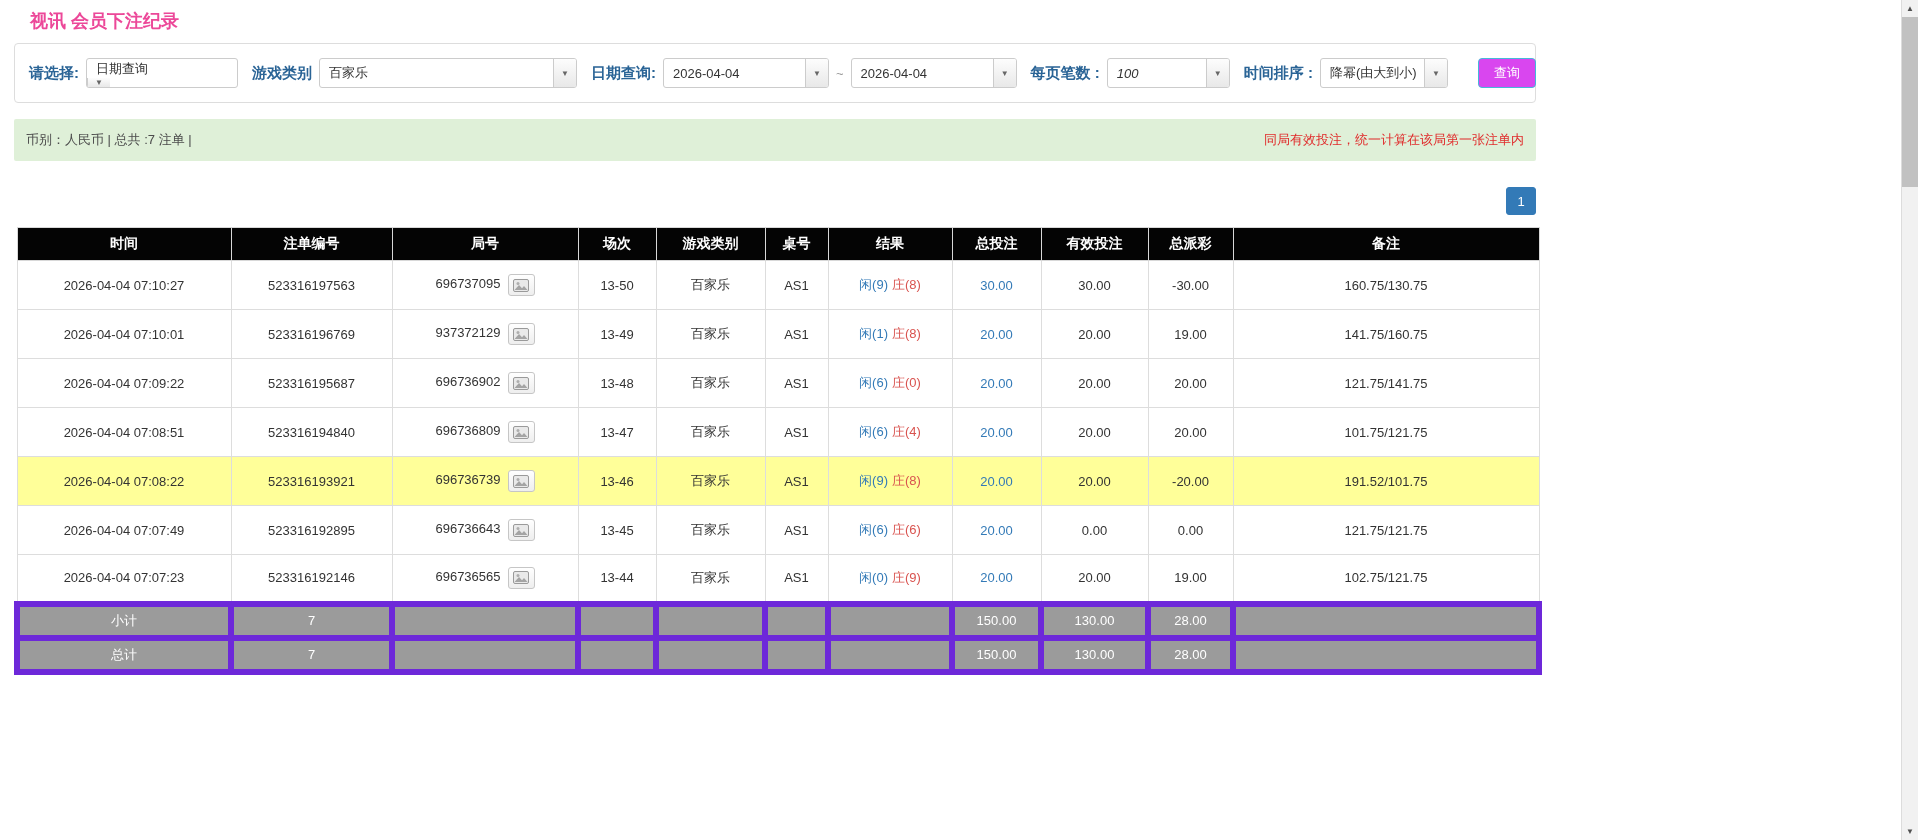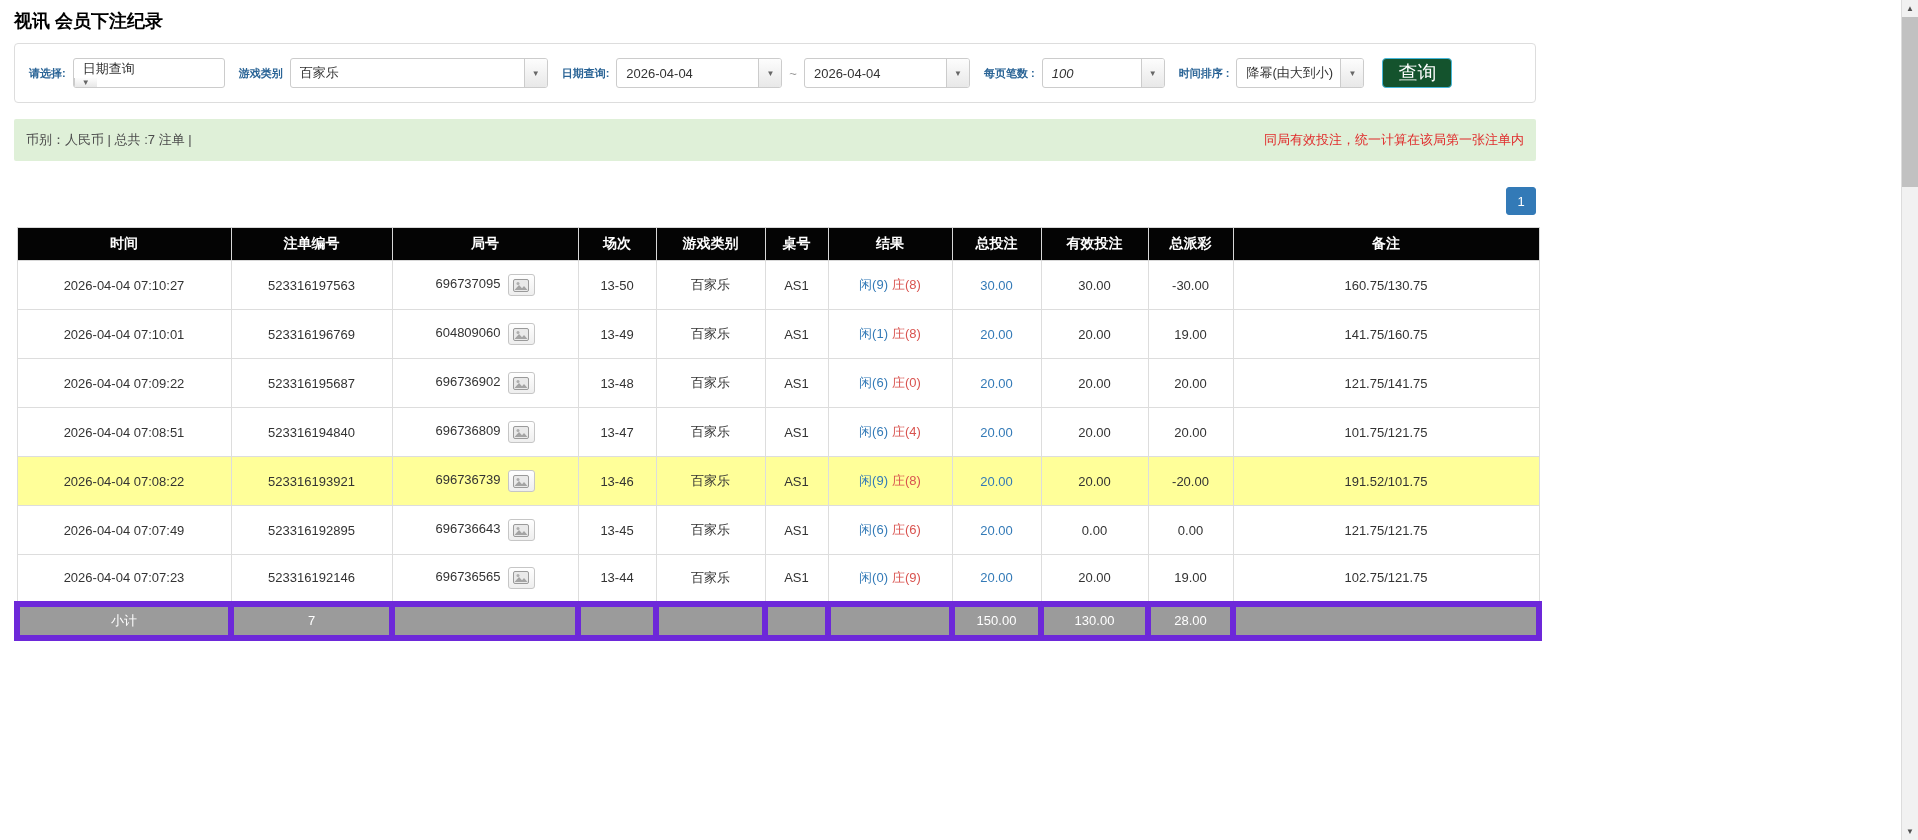--- a/index.html
+++ b/index.html
@@ -10,37 +10,37 @@
     background: #fff;
     font-family: "Liberation Sans", "DejaVu Sans", sans-serif;
     position: relative;
     overflow: hidden;
   }
   .content { margin-left: 14px; width: 1522px; }
 
   .page-title {
     font-size: 18px;
     font-weight: 600;
-    color: #000000;
-    margin: 9px 0 10px;
+    color: #ec4899;
+    margin: 9px 16px 10px;
   }
 
   
   .filter-panel {
     border: 1px solid #ddd;
     border-radius: 4px;
     padding: 14px 14px;
     display: flex;
     align-items: center;
     margin-bottom: 16px;
     background: #fff;
   }
   .fgroup { display: flex; align-items: center; margin-right: 14px; }
   .flabel {
-    font-size: 11px;
+    font-size: 15px;
     font-weight: bold;
     color: #2a6496;
     margin-right: 7px;
     white-space: nowrap;
   }
   .combo {
     display: inline-flex;
     align-items: stretch;
     height: 30px;
     border: 1px solid #ccc;
@@ -71,27 +71,27 @@
   }
   .w-qtype { width: 152px; flex-direction: column; }
   .w-game  { width: 258px; }
   .w-date  { width: 166px; }
   .w-size  { width: 123px; font-style: italic; }
   .w-sort  { width: 128px; }
   .tilde { color: #999; margin: 0 7px; font-size: 13px; }
   .query-btn {
     height: 30px;
     padding: 0 15px;
-    background: #14532d;
+    background: #d946ef;
     border: 1px solid #46b8da;
     border-radius: 4px;
     color: #fff;
-    font-size: 19px;
+    font-size: 13px;
     cursor: pointer;
-    margin-left: 4px;
+    margin-left: 16px;
     white-space: nowrap;
   }
 
   
   .summary-bar {
     background: #dff0d8;
     padding: 12px 12px;
     display: flex;
     justify-content: space-between;
     align-items: center;
@@ -314,21 +314,21 @@
       <a class="bet-link">30.00</a>
     </td>
     <td>30.00</td>
     <td class="neg">-30.00</td>
     <td>160.75/130.75</td>
   </tr>
         <tr>
     <td>2026-04-04 07:10:01</td>
     <td>523316196769</td>
     <td>
-      <span>604809060</span><span class="replay-btn">
+      <span>937372129</span><span class="replay-btn">
               <svg width="16" height="13" viewBox="0 0 16 13">
                 <rect x="0.5" y="0.5" width="15" height="12" rx="1.5" fill="#e9e9e9" stroke="#9a9a9a"></rect>
                 <circle cx="5" cy="4.5" r="1.5" fill="#aeaeae"></circle>
                 <path d="M1.5 11 L6 6 L9 9.2 L11 7 L14.5 11 Z" fill="#a4a4a4"></path>
               </svg>
             </span>
     </td>
     <td>13-49</td>
     <td>百家乐</td>
     <td>AS1</td>
@@ -475,20 +475,33 @@
         <td></td>
         <td></td>
         <td></td>
         <td></td>
         <td></td>
         <td>150.00</td>
         <td>130.00</td>
         <td>28.00</td>
         <td></td>
       </tr>
+      <tr class="total-row">
+        <td>总计</td>
+        <td>7</td>
+        <td></td>
+        <td></td>
+        <td></td>
+        <td></td>
+        <td></td>
+        <td>150.00</td>
+        <td>130.00</td>
+        <td>28.00</td>
+        <td></td>
+      </tr>
     </tfoot>
   </table>
 
 </div>
 
 <div class="fake-scrollbar">
   <div class="sb-btn up">▲</div>
   <div class="sb-thumb"></div>
   <div class="sb-btn down">▼</div>
 </div>

